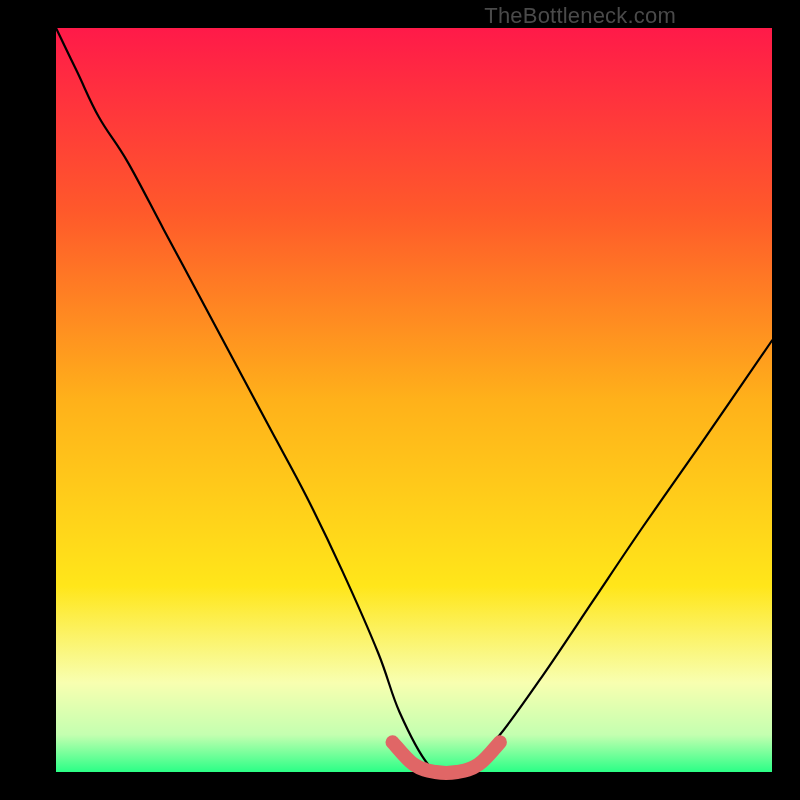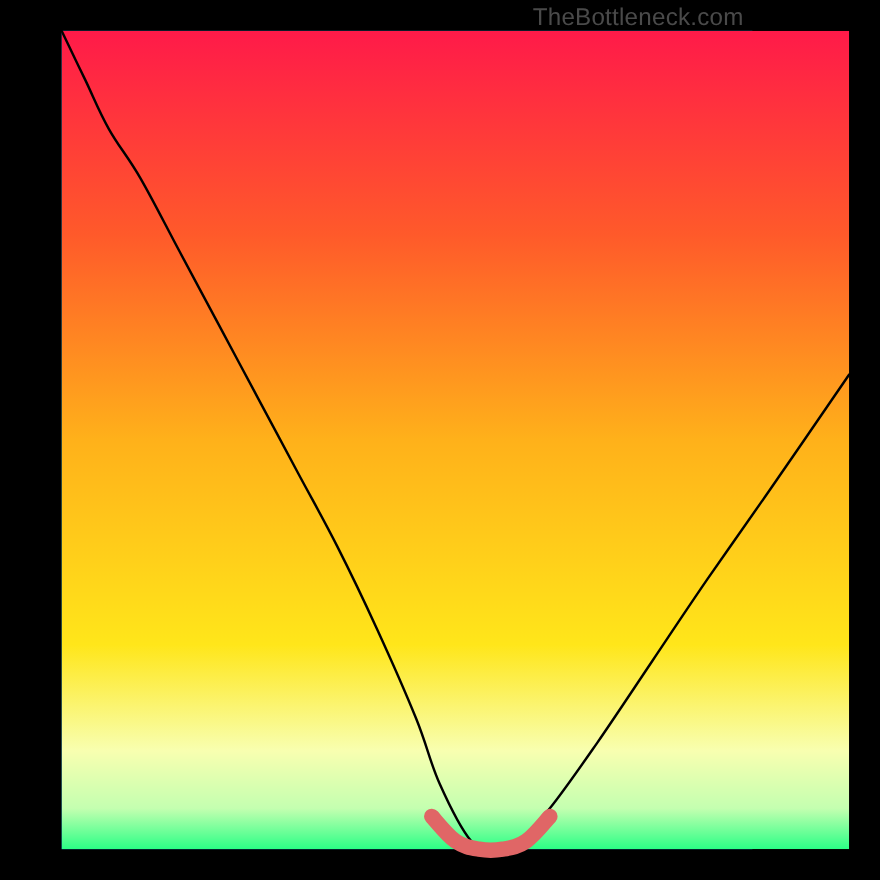--- a/index.html
+++ b/index.html
@@ -8,21 +8,21 @@
     width: 800px;
     height: 800px;
     background: #000;
     overflow: hidden;
     font-family: Arial, Helvetica, sans-serif;
   }
   .frame {
     position: relative;
     width: 684px;
     height: 800px;
-    background: #0ea5e9;
+    background: #fca5a5;
   }
   .watermark {
     position: absolute;
     top: 3px;
     right: 8px;
     color: #4a4a4a;
     font-size: 22px;
     font-weight: 500;
     letter-spacing: 0.2px;
     z-index: 10;

